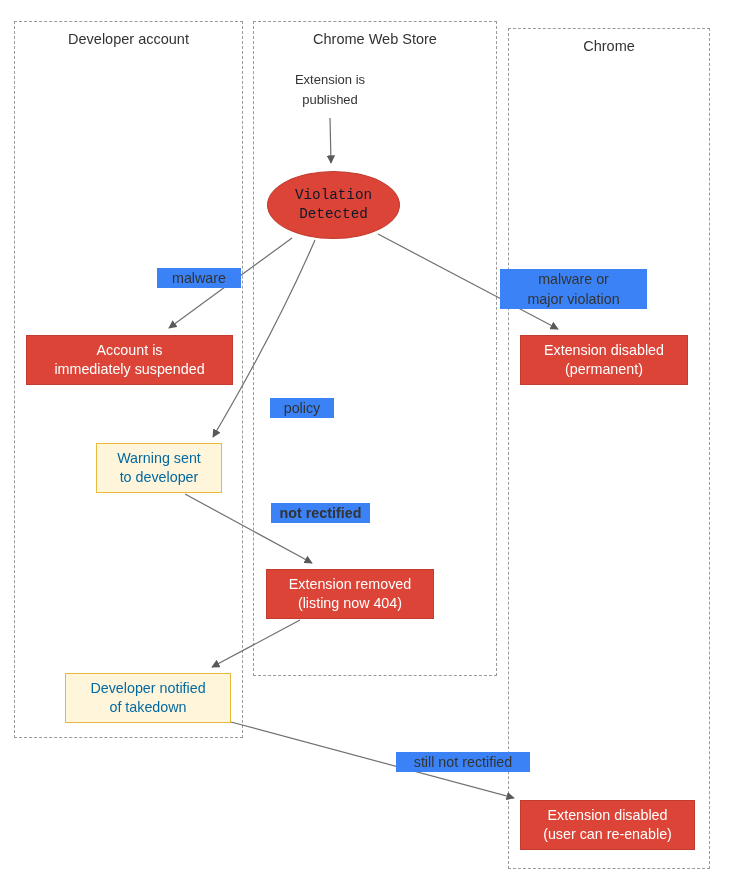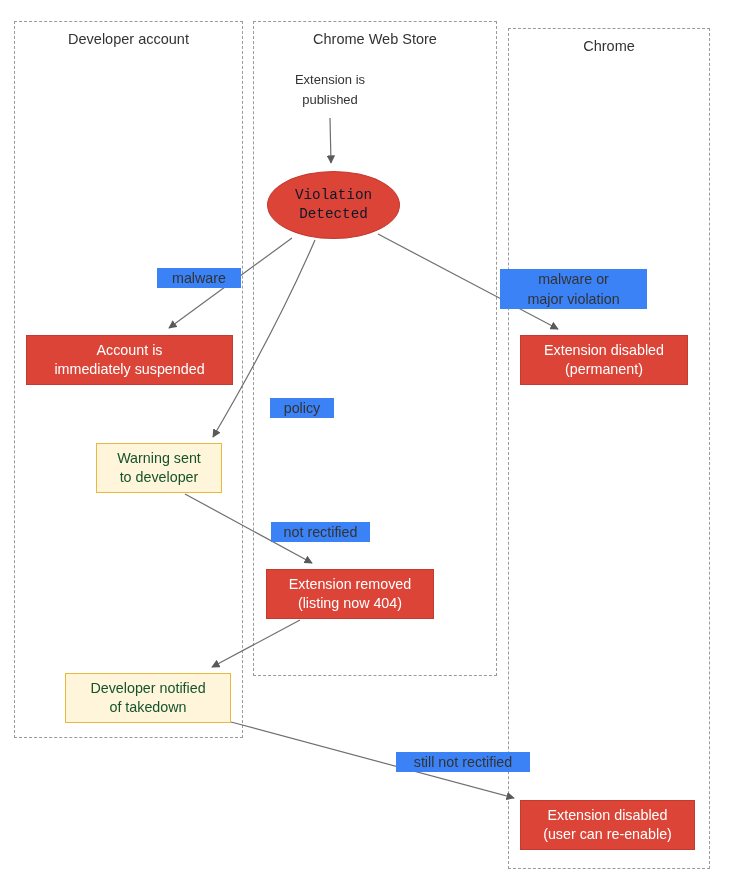--- a/index.html
+++ b/index.html
@@ -58,21 +58,21 @@
     white-space: pre-line;
   }
   .node.rect-red {
     background: #db4437;
     border: 1.3px solid #c23b2f;
     color: #ffffff;
   }
   .node.rect-yellow {
     background: #fff5da;
     border: 1.3px solid #e8b93c;
-    color: #14532d;
+    color: #0369a1;
   }
   .node.ellipse-red {
     background: #db4437;
     border: 1.3px solid #c23b2f;
     color: #0f172a;
     border-radius: 50%;
     font-family: Liberation Mono, monospace;
   }
   
   .freetext {
@@ -157,17 +157,17 @@
   <div class="node rect-red" style="left:520px; top:800px; width:175px; height:50px;">Extension disabled
 (user can re-enable)</div>
 
   <div class="edge-label" style="left:157px; top:268px; width:80px;">malware</div>
 
   <div class="edge-label" style="left:270px; top:354px; width:60px;margin-top:44px;">policy</div>
 
   <div class="edge-label" style="left:500px; top:269px; width:143px;">malware or
 major violation</div>
 
-  <div class="edge-label" style="left:271px; top:522px; width:95px;">not rectified</div>
+  <div class="edge-label" style="left:271px; top:503px; width:95px;font-weight:bold;">not rectified</div>
 
   <div class="edge-label" style="left:396px; top:752px; width:130px;">still not rectified</div>
 
 </div>
 
 </body></html>

